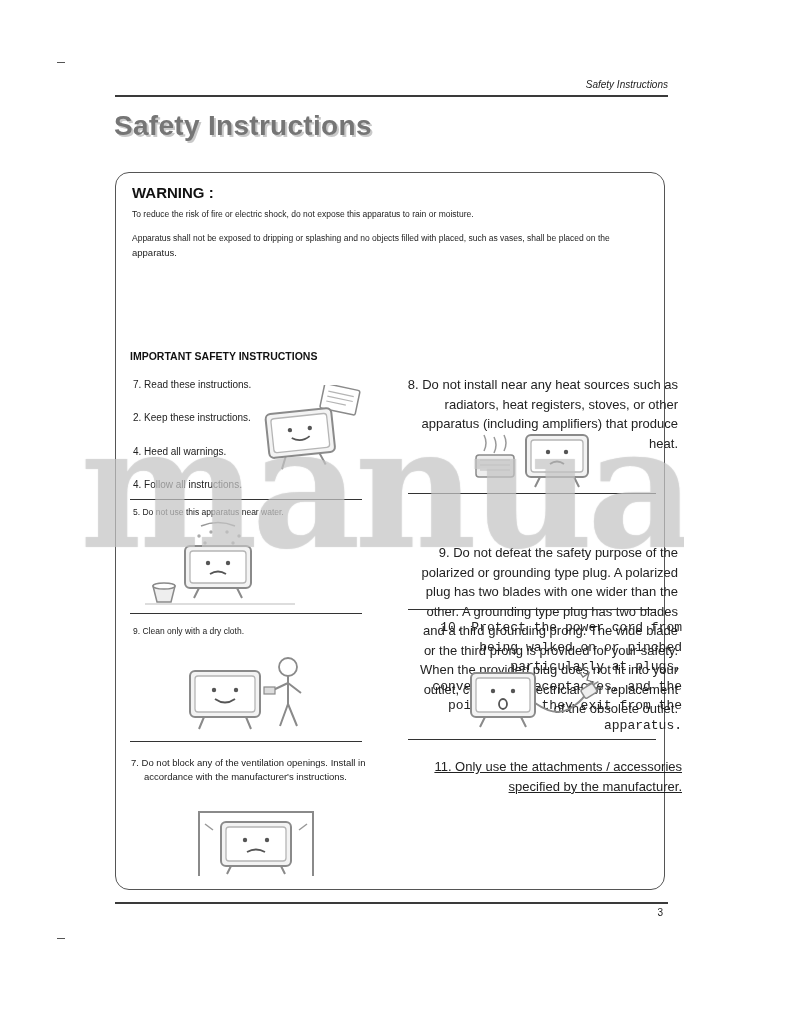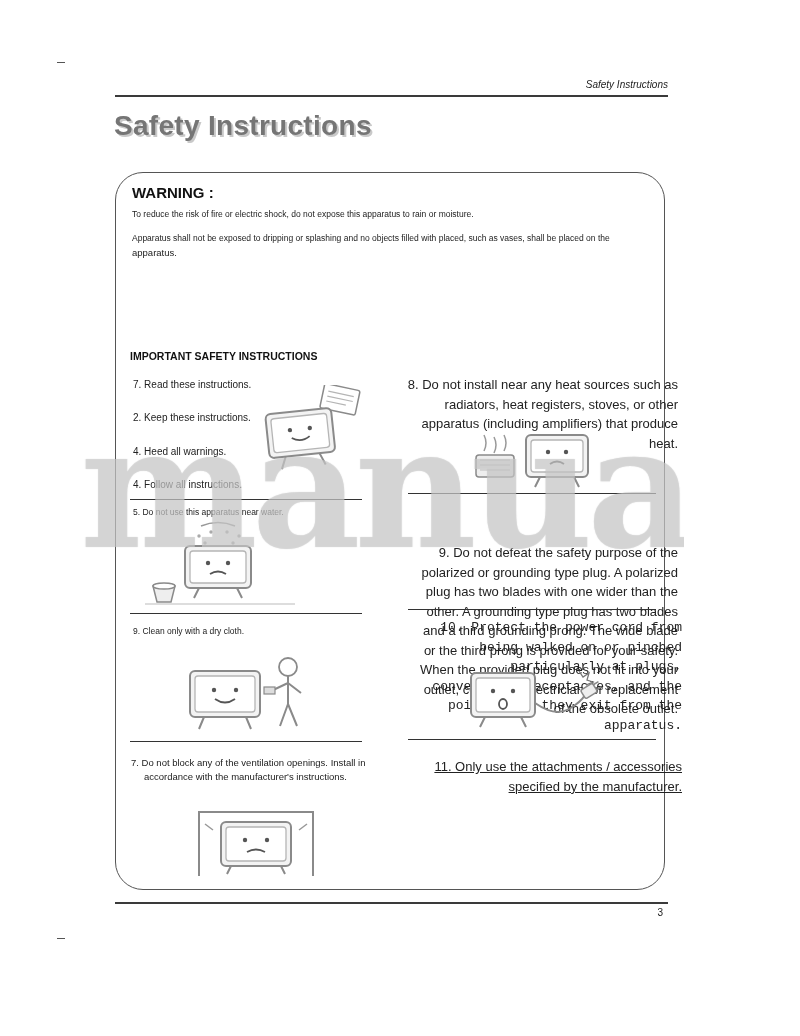--- a/index.html
+++ b/index.html
@@ -12,21 +12,21 @@
   .crop-mark.bottom { left:57px; top:938px; }
 
   .header-label { position:absolute; left:115px; top:79px; width:553px; text-align:right;
     font-size:10px; font-style:italic; color:#222; }
   .header-rule { position:absolute; left:115px; top:95px; width:553px; height:2px; background:#3a3a3a; }
 
   .doc-title { position:absolute; left:114px; top:110px; font-size:28px; font-weight:bold;
     color:#757575; text-shadow:2px 2px 0 #c9c9c9; letter-spacing:0.3px; }
 
   .warning-box { position:absolute; left:115px; top:172px; width:548px; height:716px;
-    border:1.6px solid #555; border-radius:28px; background:#fff; }
+    border:1.6px solid #555; border-radius:14px; background:#fff; }
   .warning-box > div { position:absolute; }
 
   .warning-heading { left:16px; top:11px; font-size:15px; font-weight:bold; color:#111; }
   .warning-p1 { left:16px; top:36px; font-size:8.5px; }
   .warning-p2 { left:16px; top:60px; font-size:8.5px; width:480px; }
   .warning-p2-cont { left:16px; top:74px; font-size:9.5px; }
   .section-heading { left:14px; top:177px; font-size:10.5px; font-weight:bold; color:#111; }
 
   .inst { font-size:10px; line-height:1.5; padding-left:13px; text-indent:-13px; }
   .inst.small { font-size:8.5px; }

